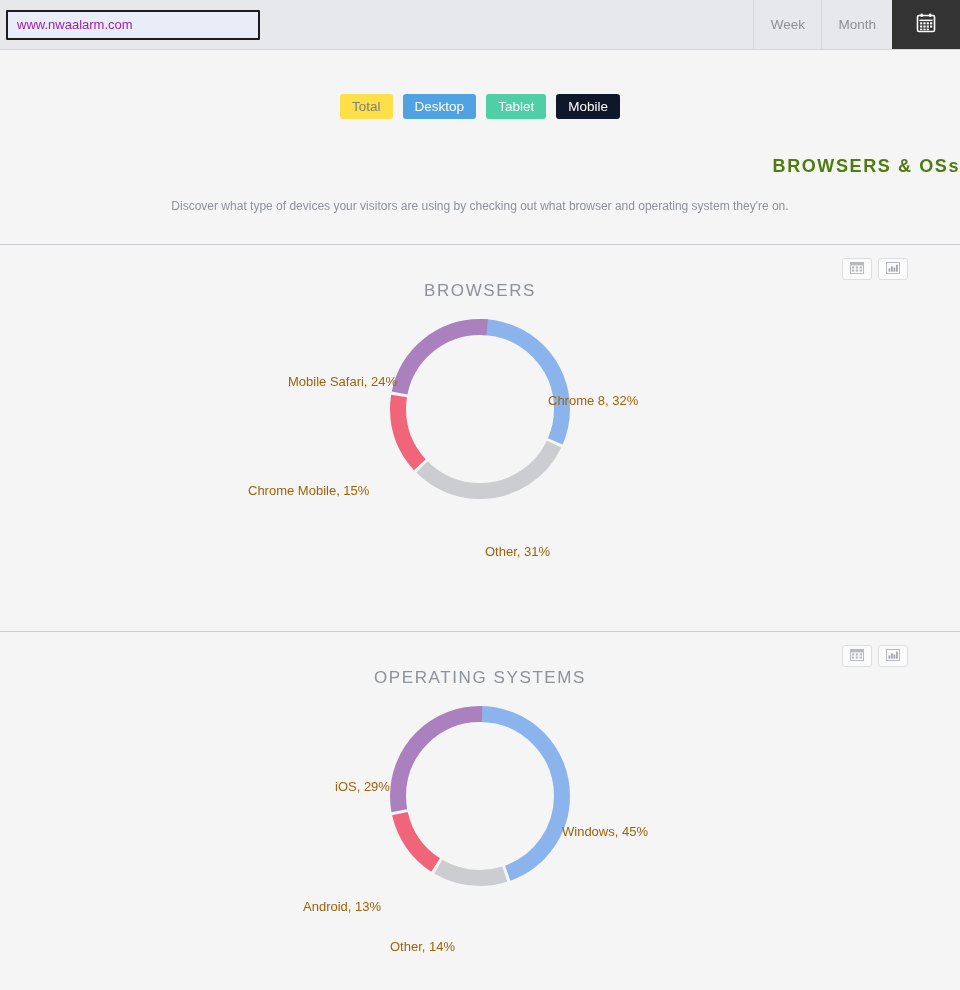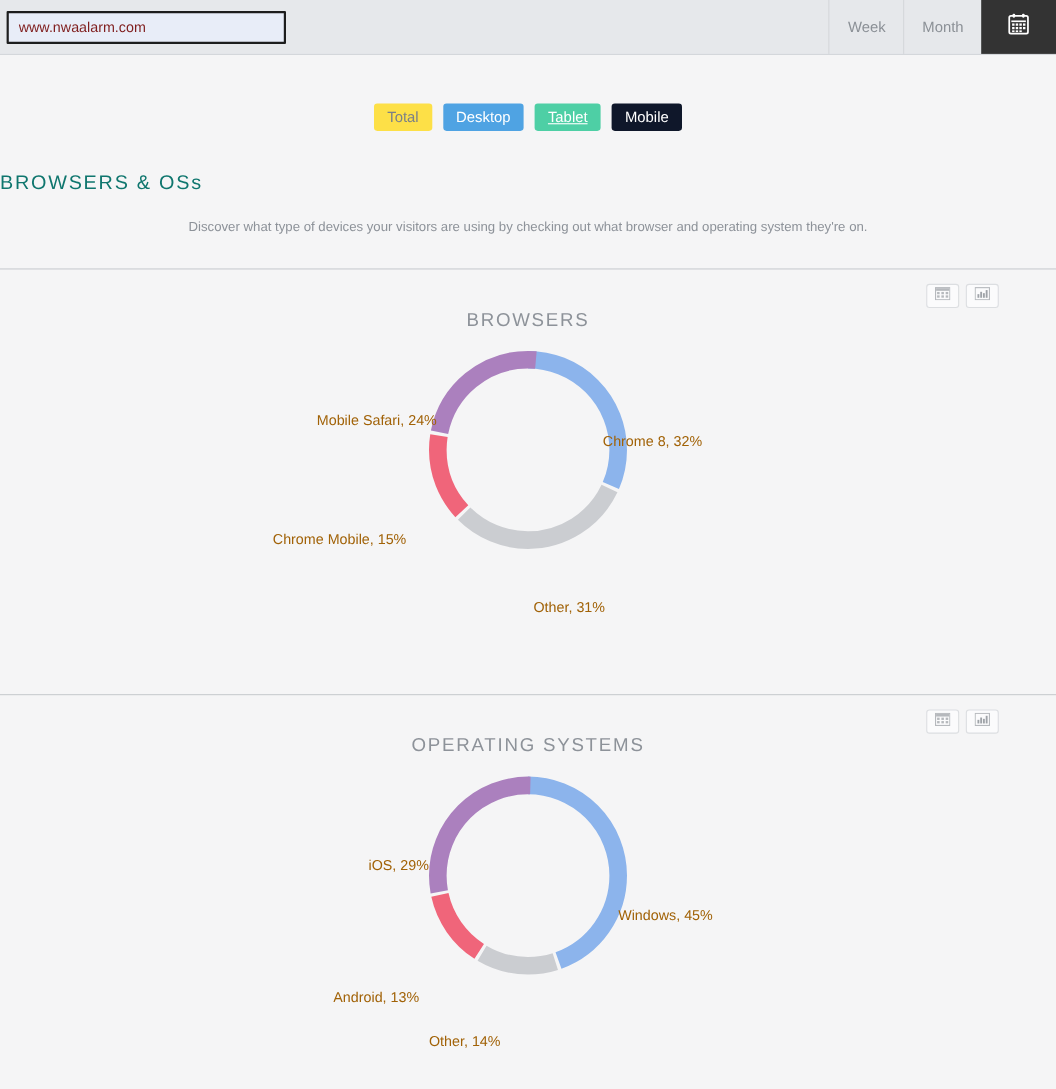--- a/index.html
+++ b/index.html
@@ -31,21 +31,21 @@
     align-items: center;
     padding-left: 6px;
     box-sizing: border-box;
   }
   .url-input {
     width: 254px;
     height: 30px;
     box-sizing: border-box;
     border: 2px solid #1d1d1d;
     background: #e8edf8;
-    color: #7f1d1d;
+    color: #a21caf;
     font-family: "Liberation Sans", sans-serif;
     font-size: 13px;
     padding: 0 9px;
     outline: none;
     border-radius: 1px;
   }
   .topbar-spacer { flex: 1; }
   .range-btn {
     min-width: 68px;
     padding: 0 16px;
@@ -87,31 +87,31 @@
     height: 25px;
     line-height: 25px;
     padding: 0 12px;
     border-radius: 3px;
     font-size: 13.5px;
     cursor: pointer;
     user-select: none;
   }
   .pill-total   { background: #fde047; color: #7b8087; text-align: center; }
   .pill-desktop { background: #4fa3e3; color: #ffffff; }
-  .pill-tablet  { background: #4ecfa5; color: #ffffff; text-decoration: underline; }
+  .pill-tablet  { background: #4ecfa5; color: #ffffff; }
   .pill-mobile  { background: #0f172a; color: #ffffff; }
 
   
   .intro-title {
-    text-align: left;
+    text-align: right;
     font-size: 18px;
     letter-spacing: 1.6px;
-    color: #0f766e;
+    color: #4d7c0f;
     margin-top: 37px;
-    font-weight: normal;
+    font-weight: bold;
   }
   .intro-sub {
     text-align: center;
     font-size: 12px;
     color: #8d9299;
     margin-top: 22px;
   }
   .divider {
     height: 1px;
     background: #c9ccd0;

